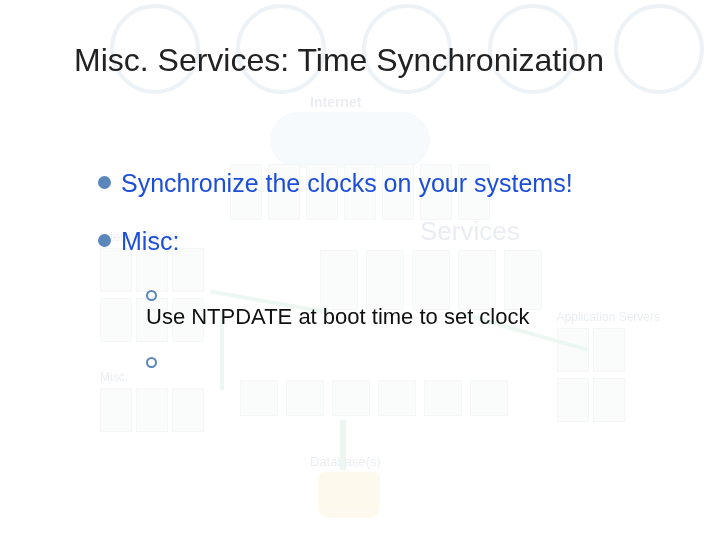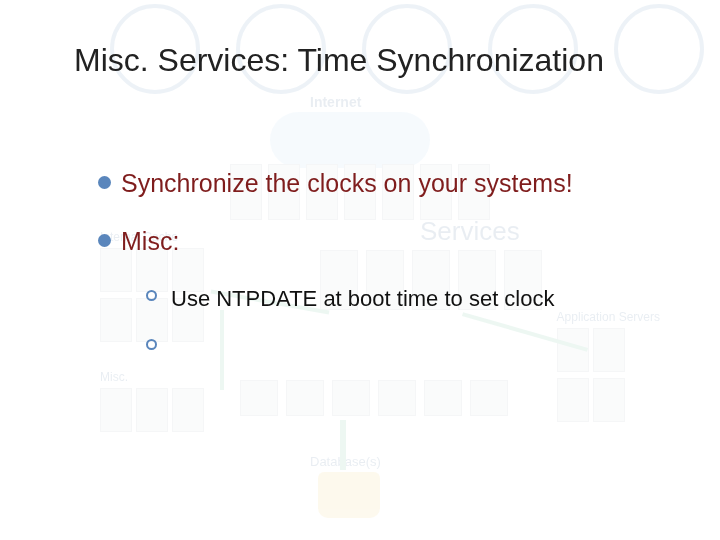--- a/index.html
+++ b/index.html
@@ -183,43 +183,44 @@
     margin-left: 28px;
   }
   .title {
     font-size: 32px;
     color: #222;
     margin: 0 0 88px 6px;
     font-weight: normal;
   }
   .b1 {
     font-size: 25px;
-    color: #7f1d1d;
+    color: #1d4ed8;
     margin: 0 0 24px 30px;
     display: flex;
     align-items: flex-start;
     gap: 10px;
     line-height: 1.35;
   }
   .b1 .dot {
     flex: 0 0 auto;
     width: 13px;
     height: 13px;
     background: #5a86bc;
     border-radius: 50%;
     margin-top: 9px;
   }
   .b2 {
     font-size: 22px;
     color: #111;
     margin: 0 0 18px 78px;
     display: flex;
     align-items: flex-start;
-    gap: 14px;
+    gap: 0;
     line-height: 1.45;
+    flex-direction: column;
   }
   .b2 .ring {
     flex: 0 0 auto;
     width: 11px;
     height: 11px;
     border: 2px solid #5a86bc;
     border-radius: 50%;
     margin-top: 7px;
     box-sizing: border-box;
   }

